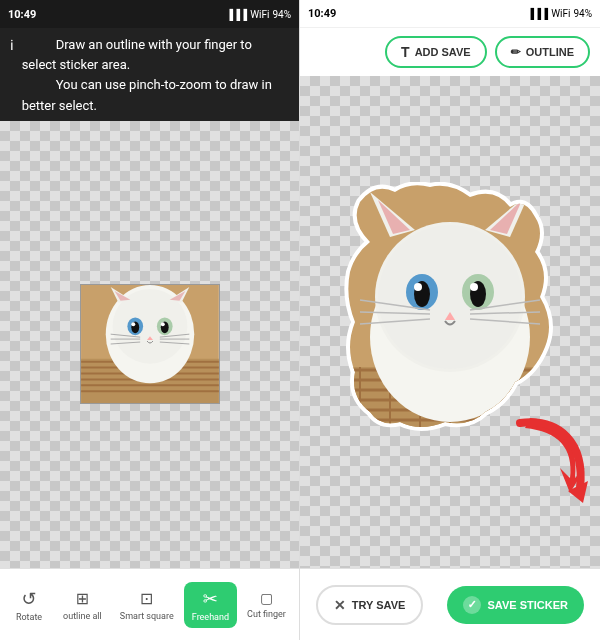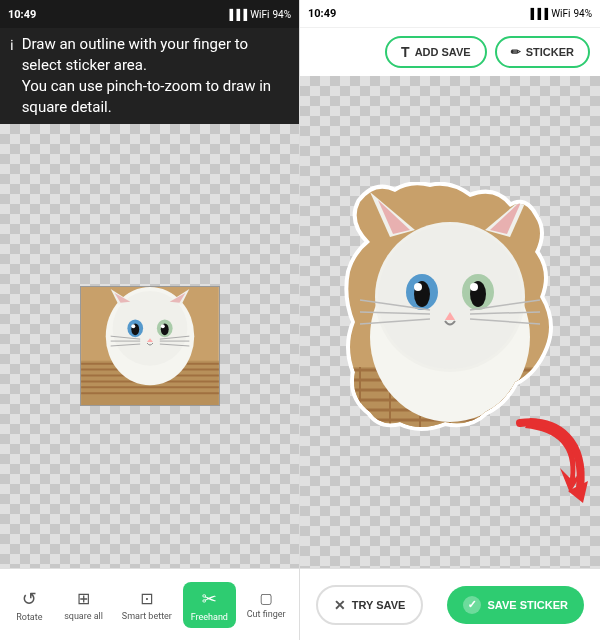--- a/index.html
+++ b/index.html
@@ -55,22 +55,23 @@
 
     .info-icon {
       color: #fff;
       font-size: 14px;
       margin-top: 1px;
       flex-shrink: 0;
     }
 
     .info-text {
       color: #fff;
-      font-size: 15px;
+      font-size: 13px;
       line-height: 1.4;
+      margin-left: 34px;
     }
 
     .canvas-area-left {
       flex: 1;
       position: relative;
       overflow: hidden;
     }
 
     .checkerboard {
       width: 100%;
@@ -317,21 +318,21 @@
       <span style="color:#fff;font-size:10px;">▐▐▐</span>
       <span style="color:#fff;font-size:10px;">WiFi</span>
       <span style="color:#fff;font-size:10px;">94%</span>
     </div>
   </div>
 
   <div class="info-bar">
     <span class="info-icon">ℹ</span>
     <div>
       <span class="info-text">Draw an outline with your finger to select sticker area.</span><br>
-      <span class="info-text">You can use pinch-to-zoom to draw in square detail.</span>
+      <span class="info-text">You can use pinch-to-zoom to draw in better select.</span>
     </div>
   </div>
 
   <div class="canvas-area-left">
     <div class="checkerboard">
       <div class="cat-image-left">
         <div class="cat-placeholder">
           <svg class="cat-svg-left" viewBox="0 0 140 120" xmlns="http://www.w3.org/2000/svg">
 
             <rect width="140" height="120" fill="#c8a06a"></rect>
@@ -377,25 +378,25 @@
     </div>
   </div>
 
   <div class="toolbar-left">
     <div class="tool-item">
       <span class="tool-icon">↺</span>
       <span class="tool-label">Rotate</span>
     </div>
     <div class="tool-item">
       <span class="tool-icon" style="font-size:16px;">⊞</span>
-      <span class="tool-label">square all</span>
+      <span class="tool-label">outline all</span>
     </div>
     <div class="tool-item">
       <span class="tool-icon" style="font-size:16px;">⊡</span>
-      <span class="tool-label">Smart better</span>
+      <span class="tool-label">Smart square</span>
     </div>
     <div class="tool-item active">
       <span class="tool-icon">✂</span>
       <span class="tool-label">Freehand</span>
     </div>
     <div class="tool-item">
       <span class="tool-icon" style="font-size:14px;">▢</span>
       <span class="tool-label">Cut finger</span>
     </div>
   </div>
@@ -412,21 +413,21 @@
     </div>
   </div>
 
   <div class="action-buttons-top">
     <button class="btn-add-text">
       <span style="font-size:14px;color:#333;">T</span>
       <span>ADD SAVE</span>
     </button>
     <button class="btn-outline-right">
       <span style="font-size:12px;">✏</span>
-      <span>STICKER</span>
+      <span>OUTLINE</span>
     </button>
   </div>
 
   <div class="canvas-area-right">
     <div class="checkerboard-right">
 
       <div class="cat-sticker-container">
         <svg class="cat-sticker-svg" viewBox="0 0 220 280" xmlns="http://www.w3.org/2000/svg">
 
           <defs>

